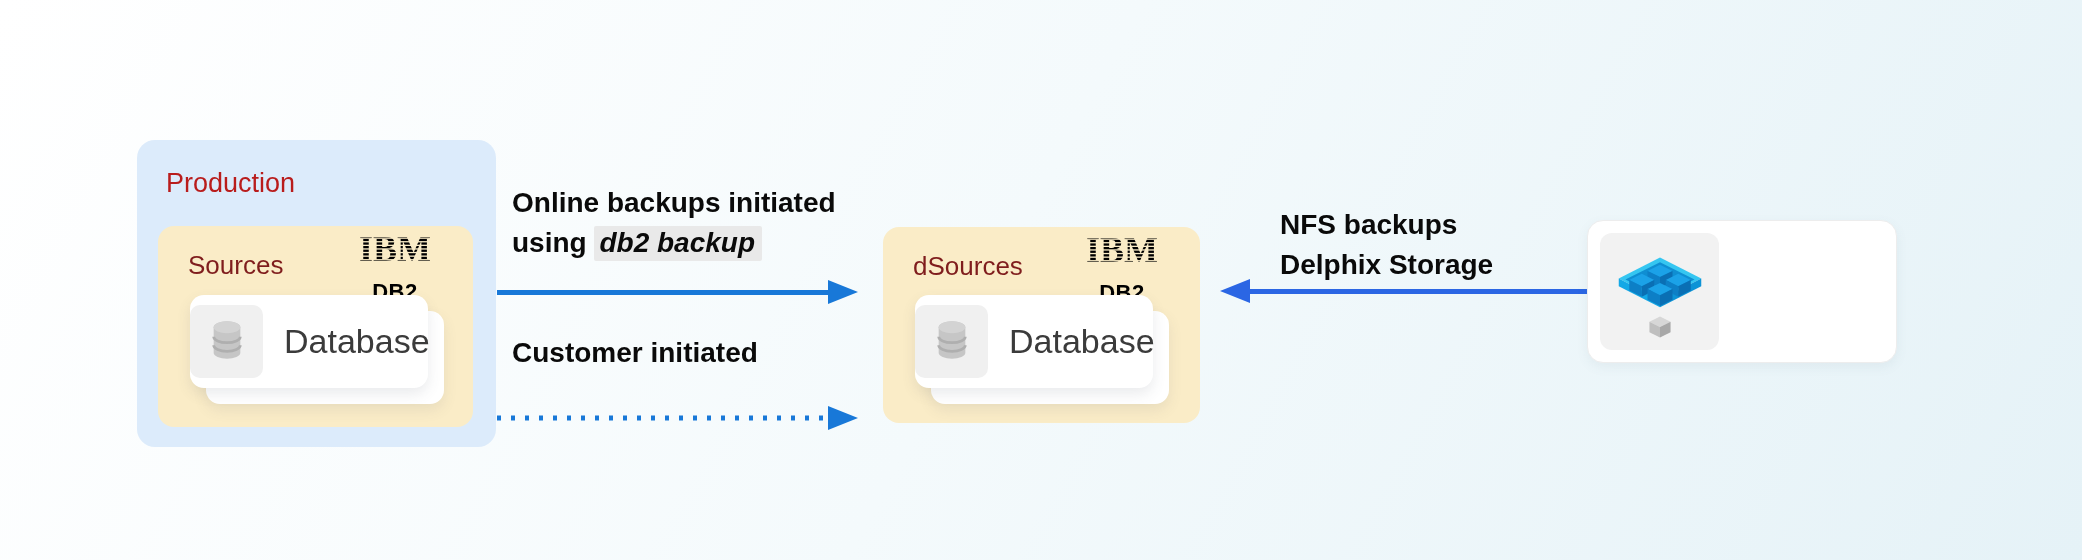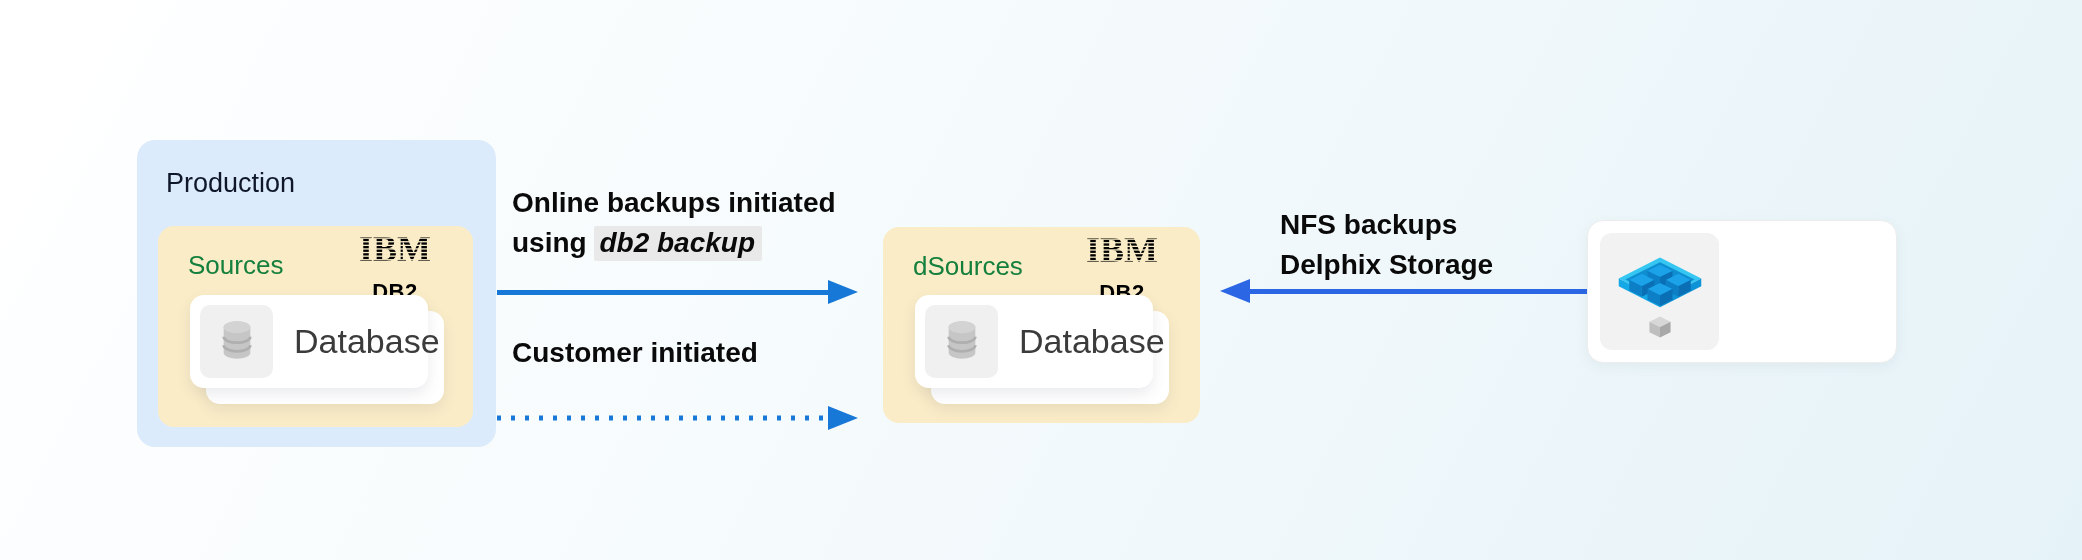--- a/index.html
+++ b/index.html
@@ -15,32 +15,32 @@
   }
 
   
   .production-box {
     position: absolute; left: 137px; top: 140px;
     width: 359px; height: 307px;
     background: #dcebfb; border-radius: 18px;
   }
   .production-label {
     position: absolute; left: 29px; top: 28px;
-    font-size: 27px; color: #0f172a;
+    font-size: 27px; color: #b91c1c;
   }
   .zone-box {
     position: absolute;
     width: 315px; height: 201px;
     background: #faecc7; border-radius: 16px;
   }
   .zone-box.inner { left: 21px; top: 86px; }
   .dsources-box { left: 883px; top: 227px; width: 317px; height: 196px; }
   .zone-label {
     position: absolute; left: 30px; top: 24px;
-    font-size: 26px; color: #15803d;
+    font-size: 26px; color: #7f1d1d;
   }
 
   
   .vendor-logo {
     position: absolute; right: 32px; top: 8px;
     width: 92px; text-align: center; line-height: 1;
   }
   .vendor-logo .product {
     font-size: 22px; font-weight: bold; color: #000; margin-top: 14px;
     letter-spacing: 0.5px;
@@ -49,21 +49,21 @@
   
   .db-stack { position: absolute; left: 32px; top: 69px; width: 254px; height: 109px; }
   .db-card, .db-card-back {
     position: absolute; width: 238px; height: 93px;
     background: #ffffff; border-radius: 14px;
   }
   .db-card-back { left: 16px; top: 16px; box-shadow: 0 6px 14px rgba(80,90,110,0.10); }
   .db-card {
     left: 0; top: 0;
     box-shadow: 0 6px 14px rgba(80,90,110,0.12);
-    display: flex; align-items: center; padding: 10px; gap: 21px;
+    display: flex; align-items: center; gap: 21px;
   }
   .icon-tile {
     width: 73px; height: 73px; border-radius: 10px; background: #f0f0f0;
     display: flex; align-items: center; justify-content: center; flex: 0 0 auto;
   }
   .db-card-label { font-size: 34px; color: #3b3b3b; }
 
   
   .flow-label {
     position: absolute;

